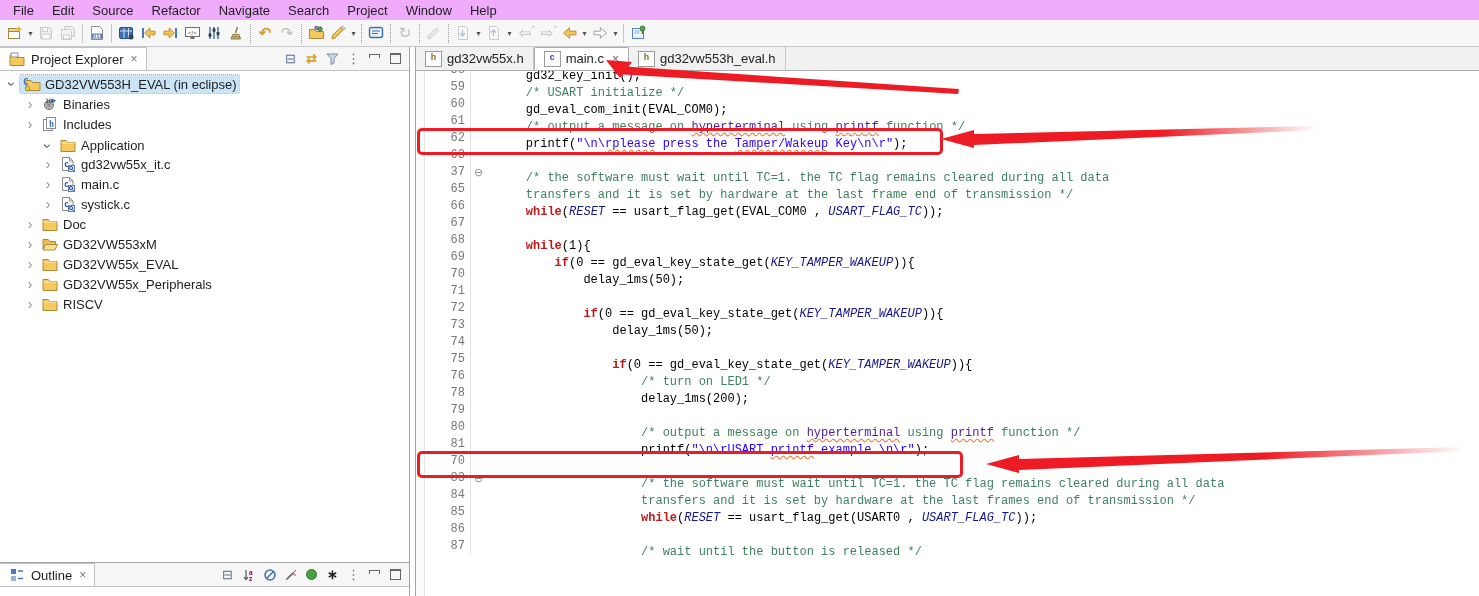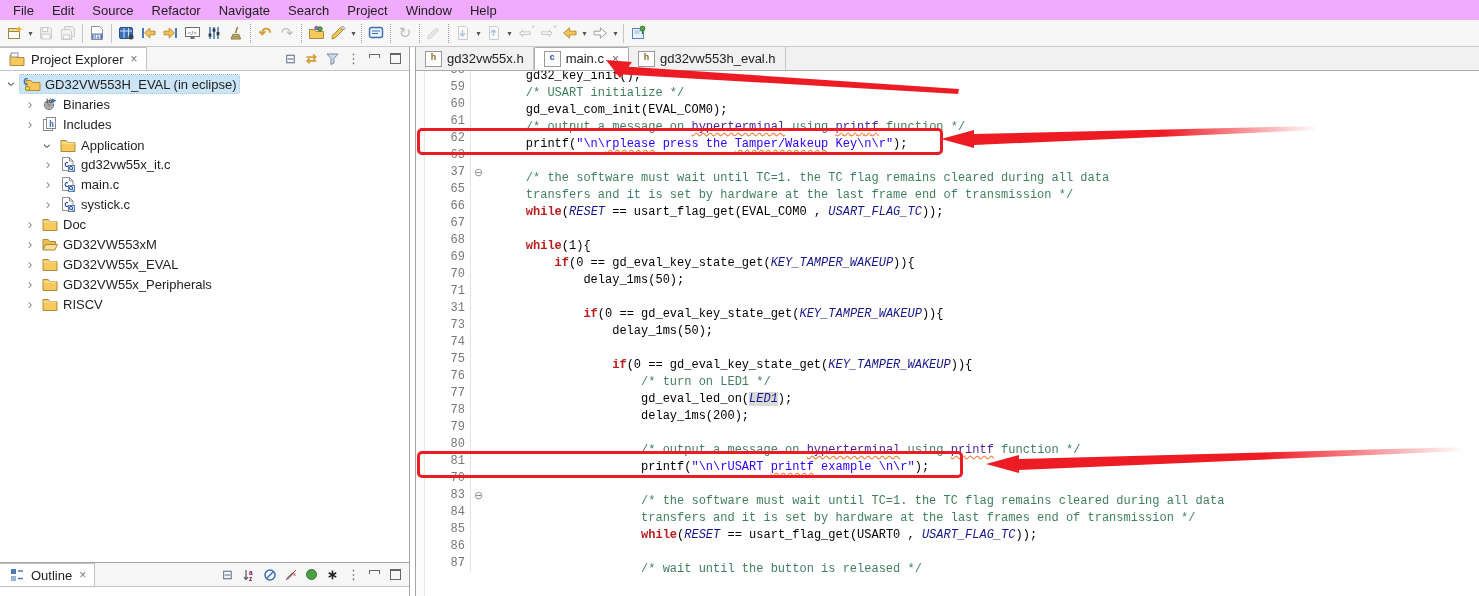--- a/index.html
+++ b/index.html
@@ -573,21 +573,21 @@
             <span class="ln">70</span>
             <span class="fold"></span>
             <pre><span class="pl">            delay_1ms(50);</span></pre>
           </div>
           <div class="crow">
             <span class="ln">71</span>
             <span class="fold"></span>
             <pre></pre>
           </div>
           <div class="crow">
-            <span class="ln">31</span>
+            <span class="ln">72</span>
             <span class="fold"></span>
             <pre><span class="pl">            </span><span class="kw">if</span><span class="pl">(0 == gd_eval_key_state_get(</span><span class="mc">KEY_TAMPER_WAKEUP</span><span class="pl">)){</span></pre>
           </div>
           <div class="crow">
             <span class="ln">73</span>
             <span class="fold"></span>
             <pre><span class="pl">                delay_1ms(50);</span></pre>
           </div>
           <div class="crow">
             <span class="ln">74</span>
@@ -596,25 +596,20 @@
           </div>
           <div class="crow">
             <span class="ln">75</span>
             <span class="fold"></span>
             <pre><span class="pl">                </span><span class="kw">if</span><span class="pl">(0 == gd_eval_key_state_get(</span><span class="mc">KEY_TAMPER_WAKEUP</span><span class="pl">)){</span></pre>
           </div>
           <div class="crow">
             <span class="ln">76</span>
             <span class="fold"></span>
             <pre><span class="pl">                    </span><span class="cm">/* turn on LED1 */</span></pre>
-          </div>
-          <div class="crow">
-            <span class="ln">77</span>
-            <span class="fold"></span>
-            <pre><span class="pl">                    gd_eval_led_on(</span><span class="mh">LED1</span><span class="pl">);</span></pre>
           </div>
           <div class="crow">
             <span class="ln">78</span>
             <span class="fold"></span>
             <pre><span class="pl">                    delay_1ms(200);</span></pre>
           </div>
           <div class="crow">
             <span class="ln">79</span>
             <span class="fold"></span>
             <pre></pre>

